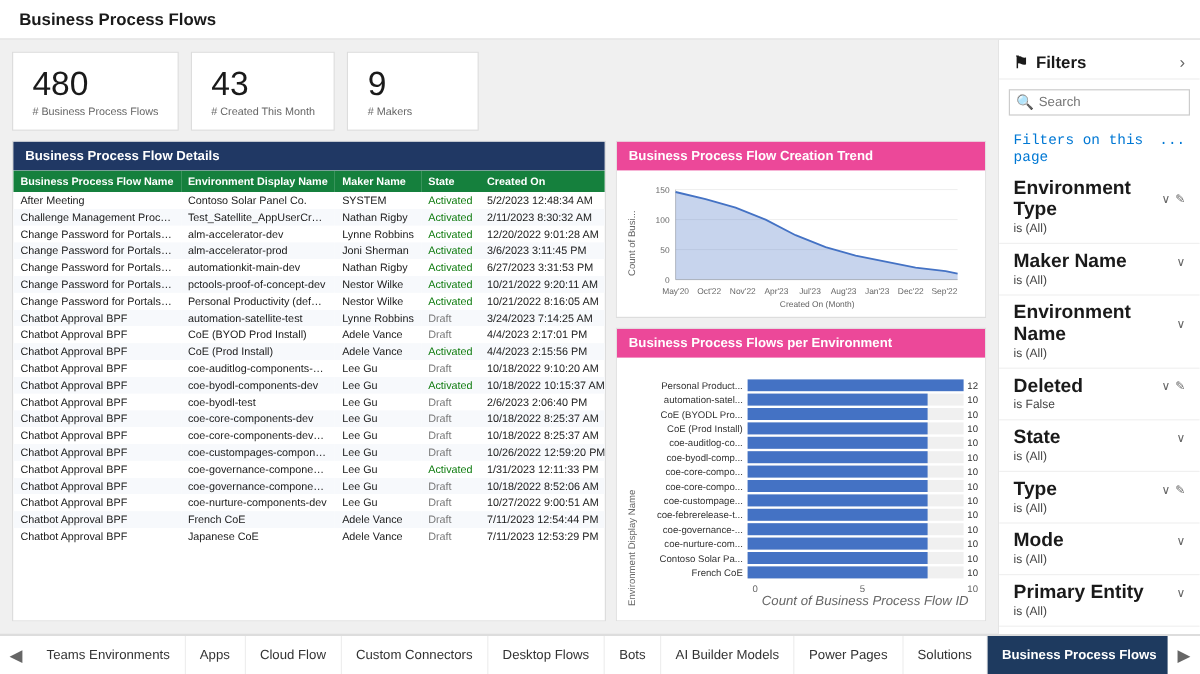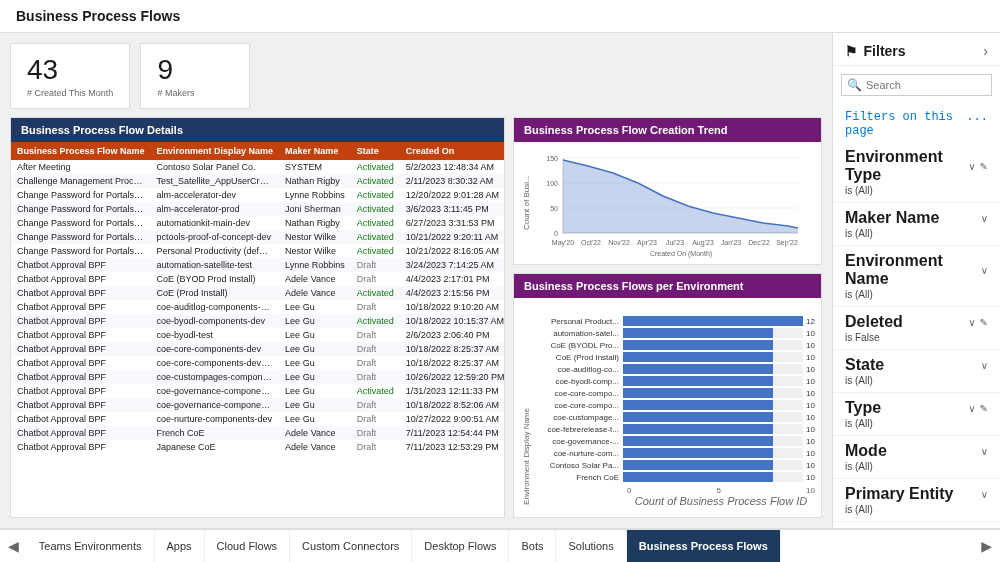--- a/index.html
+++ b/index.html
@@ -22,31 +22,31 @@
     .kpi-label { font-size: 9px; color: #666; margin-top: 2px; }
 
     
     .middle-section { display: flex; gap: 8px; flex: 1; overflow: hidden; }
 
     
     .table-panel { background: #fff; border: 1px solid #ddd; flex: 0 0 495px; overflow: hidden; display: flex; flex-direction: column; }
     .table-panel-header { background: #203864; color: #fff; padding: 6px 10px; font-size: 11px; font-weight: 700; }
     .table-scroll { overflow-y: auto; overflow-x: hidden; flex: 1; }
     table { width: 100%; border-collapse: collapse; font-size: 9px; }
-    thead tr { background: #c2410c; color: #fff; }
+    thead tr { background: #15803d; color: #fff; }
     thead th { padding: 4px 6px; text-align: left; font-weight: 600; white-space: nowrap; font-size: 9px; }
     tbody tr:nth-child(even) { background: #f7f9fc; }
     tbody td { padding: 2px 6px; white-space: nowrap; overflow: hidden; max-width: 120px; text-overflow: ellipsis; color: #1a1a1a; }
     .state-activated { color: #107c10; }
     .state-draft { color: #797979; }
 
     
     .charts-panel { flex: 1; display: flex; flex-direction: column; gap: 8px; overflow: hidden; }
     .chart-box { background: #fff; border: 1px solid #ddd; overflow: hidden; }
-    .chart-box-header { background: #701a75; color: #fff; padding: 6px 10px; font-size: 11px; font-weight: 600; }
+    .chart-box-header { background: #ec4899; color: #fff; padding: 6px 10px; font-size: 11px; font-weight: 600; }
     .chart-content { padding: 6px; align-items: flex-end; }
     .bar-row { display: flex; align-items: center; margin-bottom: 2px; }
     .bar-label { font-size: 8px; color: #333; width: 90px; text-align: right; padding-right: 4px; white-space: nowrap; overflow: hidden; text-overflow: ellipsis; flex-shrink: 0; }
     .bar-track { flex: 1; height: 10px; background: #f0f0f0; position: relative; }
     .bar-fill { height: 100%; background: #4472c4; }
     .bar-value { font-size: 8px; color: #333; margin-left: 3px; }
 
     
     .sidebar { width: 168px; background: #fff; border-left: 1px solid #ddd; display: flex; flex-direction: column; overflow-y: auto; }
     .sidebar-header { display: flex; align-items: center; justify-content: space-between; padding: 10px 12px 6px; border-bottom: 1px solid #eee; }
@@ -83,20 +83,24 @@
 
 <div class="top-bar">
   <span class="top-bar-title">Business Process Flows</span>
 </div>
 
 <div class="main-area">
 
   <div class="content">
 
     <div class="kpi-row">
+    <div class="kpi-card">
+          <div class="kpi-number">480</div>
+          <div class="kpi-label"># Business Process Flows</div>
+        </div>
         <div class="kpi-card">
           <div class="kpi-number">43</div>
           <div class="kpi-label"># Created This Month</div>
         </div>
         <div class="kpi-card">
           <div class="kpi-number">9</div>
           <div class="kpi-label"># Makers</div>
         </div>
       </div>
 
@@ -539,21 +543,23 @@
       </div>
   </div>
 
 </div>
 
 <div class="tabs-bar">
   <div class="tab-arrow">◀</div>
   <div id="tab-items" style="display:flex;flex:1;overflow:hidden;">
       <div class="tab-item">Teams Environments</div>
       <div class="tab-item">Apps</div>
-      <div class="tab-item">Cloud Flows</div>
+      <div class="tab-item">Cloud Flow</div>
       <div class="tab-item">Custom Connectors</div>
       <div class="tab-item">Desktop Flows</div>
       <div class="tab-item">Bots</div>
+      <div class="tab-item">AI Builder Models</div>
+      <div class="tab-item">Power Pages</div>
       <div class="tab-item">Solutions</div>
       <div class="tab-item active">Business Process Flows</div>
     </div>
   <div class="tab-arrow">▶</div>
 </div>
 
 </body></html>

